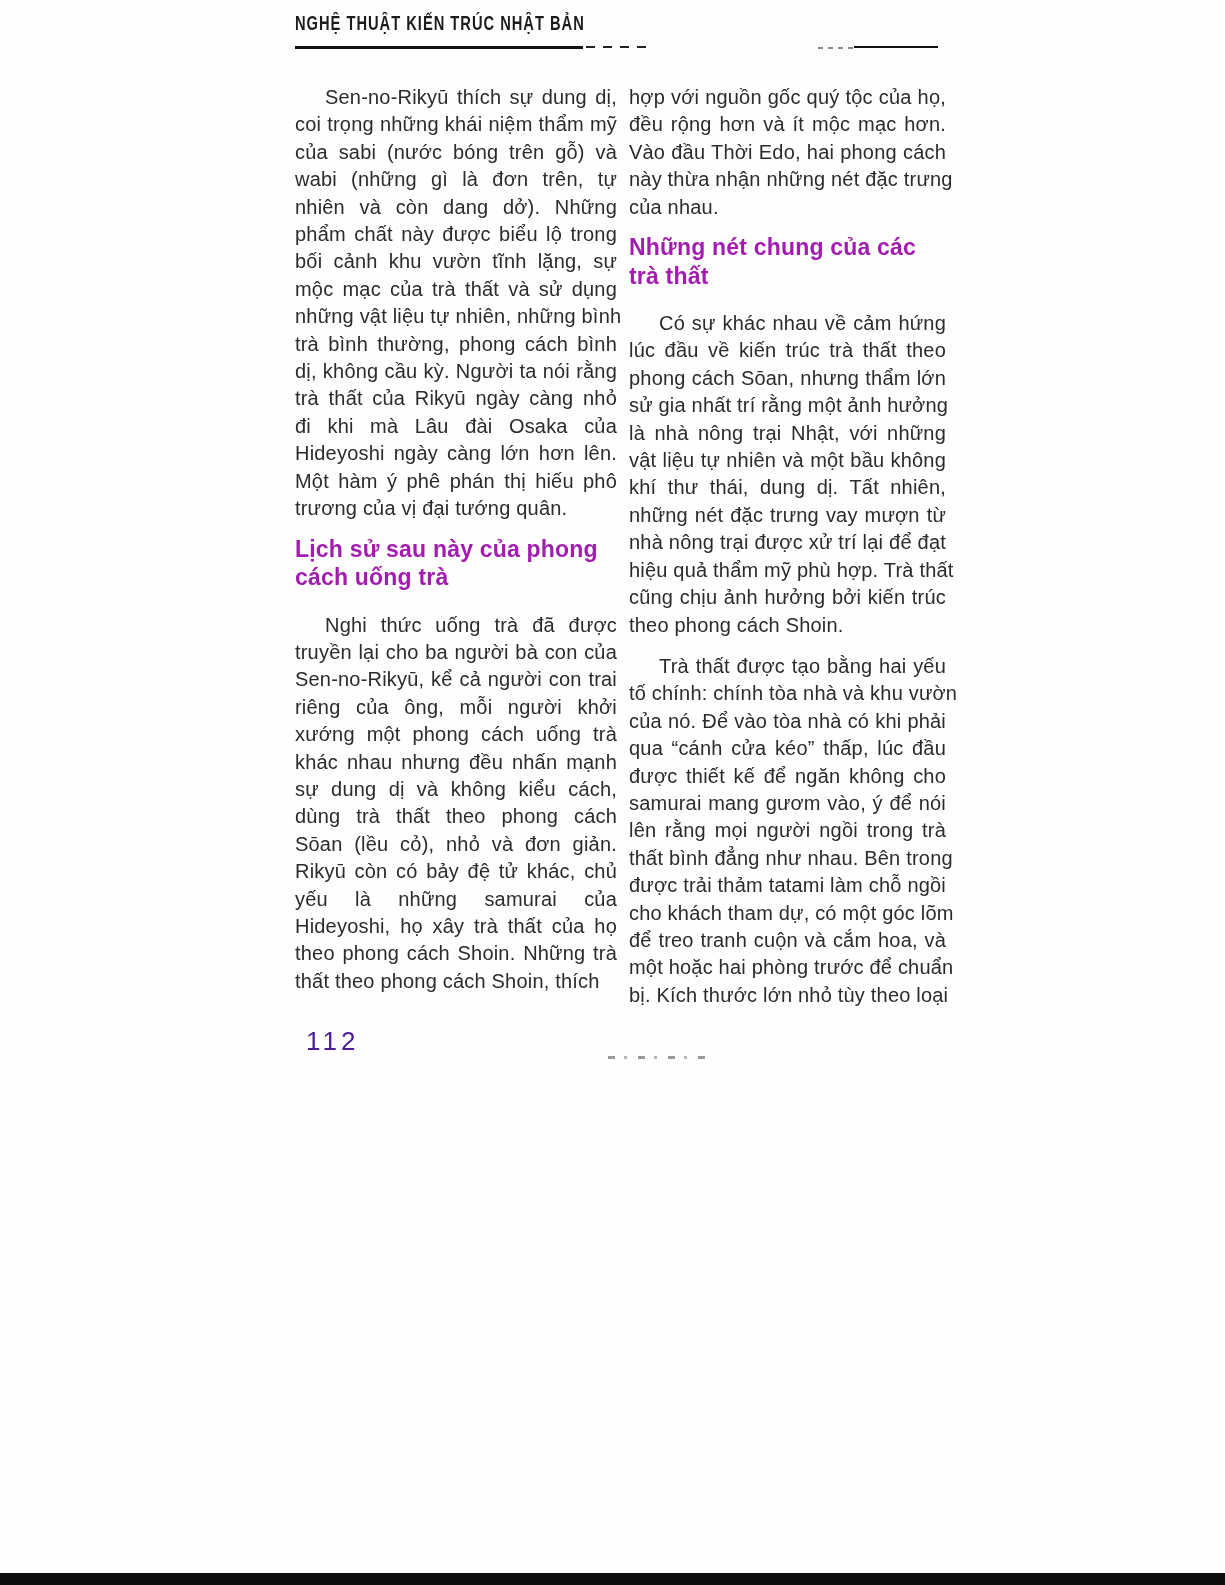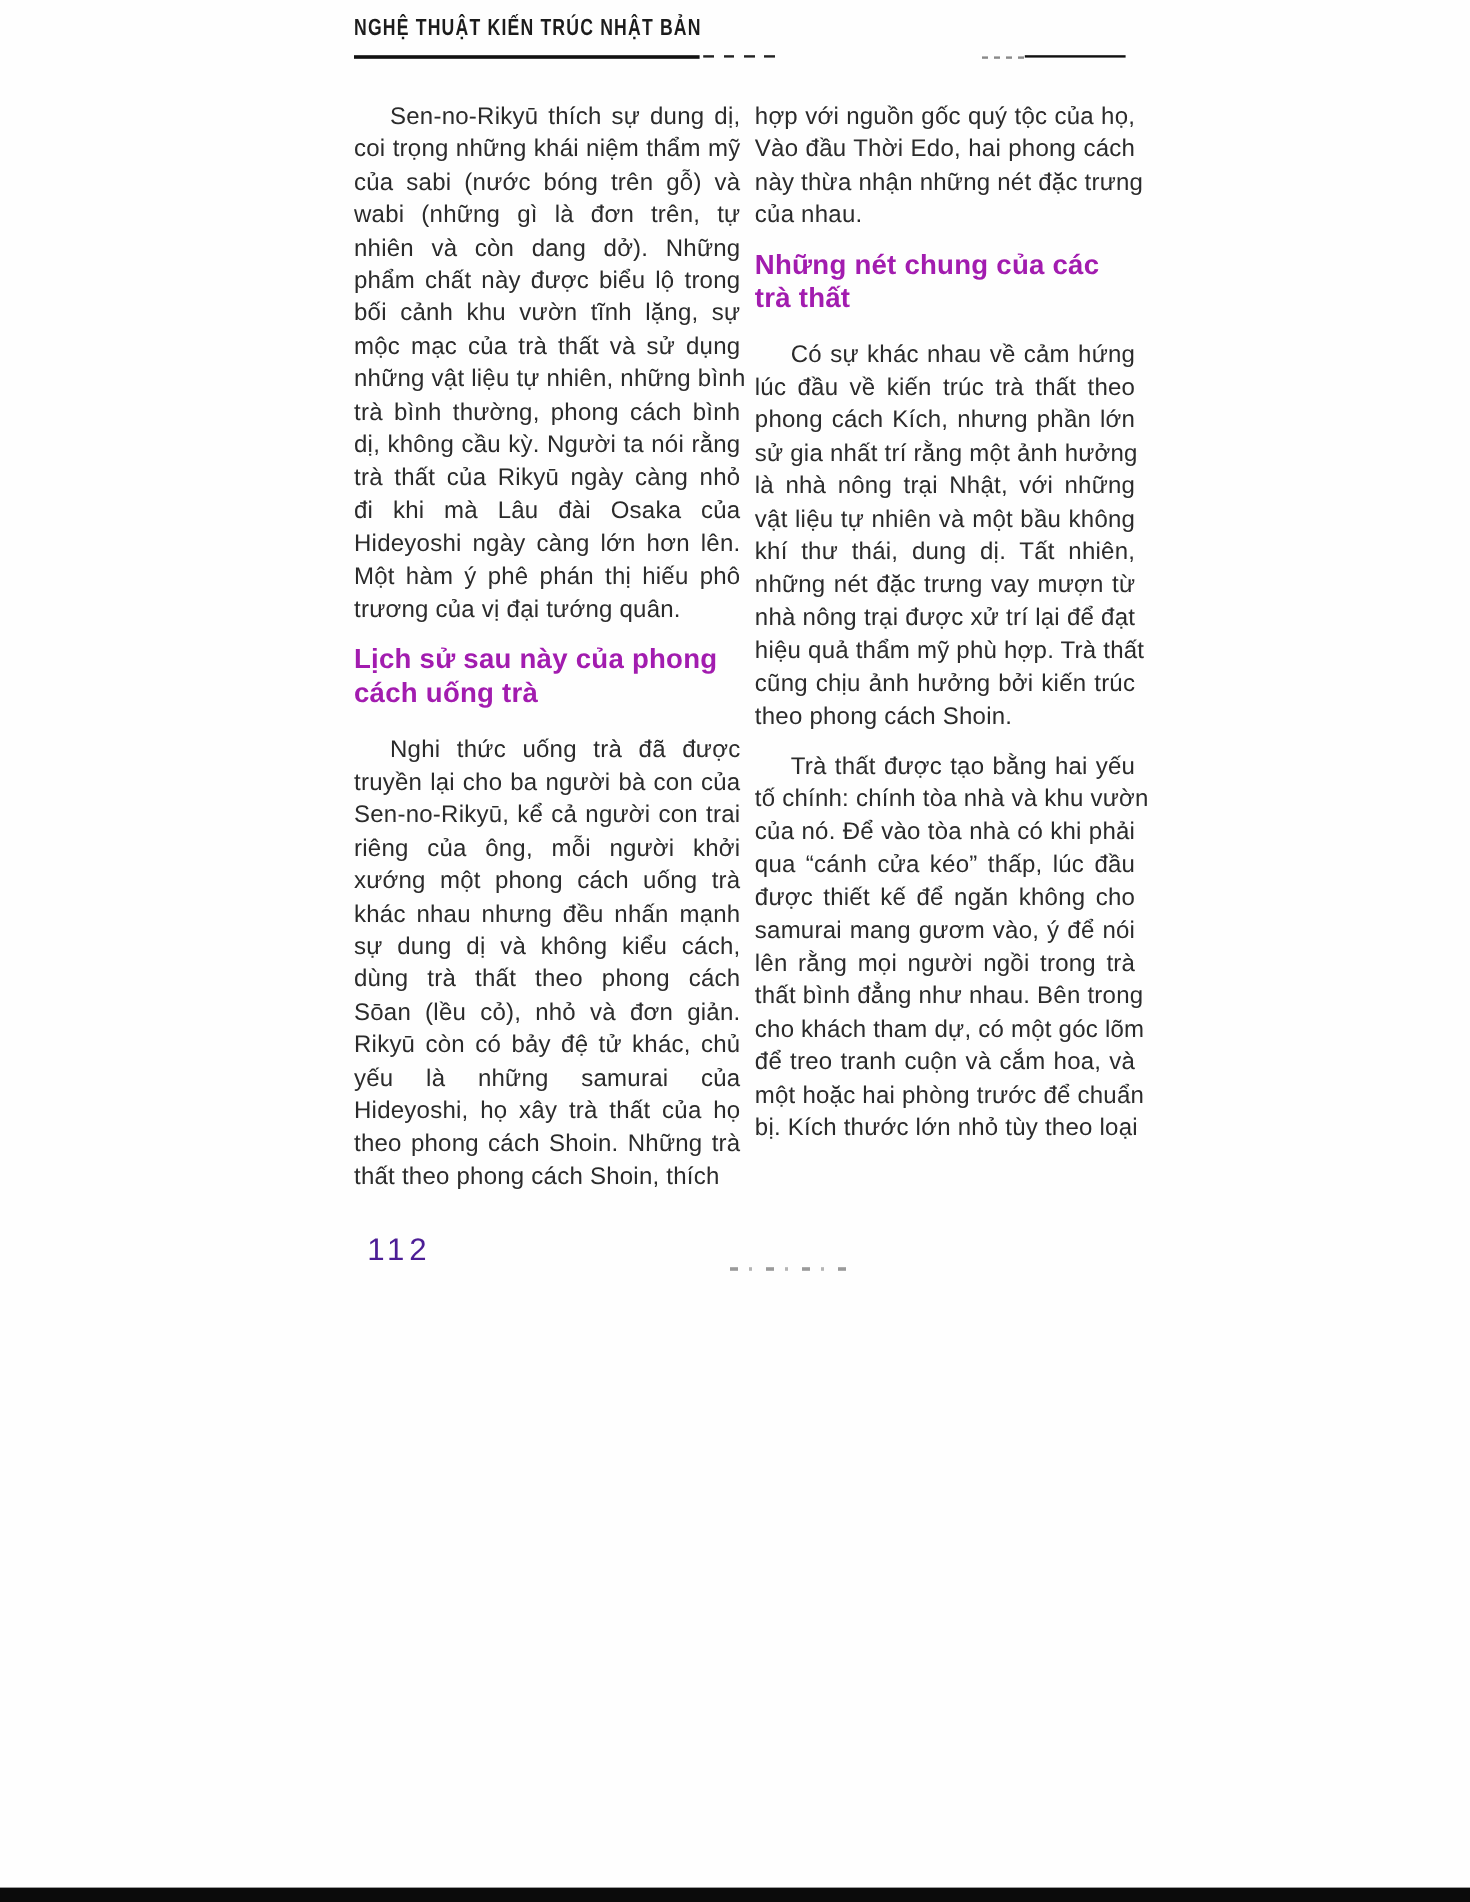--- a/index.html
+++ b/index.html
@@ -99,51 +99,53 @@
         <div class="line">yếu là những samurai của</div>
         <div class="line">Hideyoshi, họ xây trà thất của họ</div>
         <div class="line">theo phong cách Shoin. Những trà</div>
         <div class="line last">thất theo phong cách Shoin, thích</div>
       </div>
     </div>
 
   <div class="col col-right">
       <div class="p">
         <div class="line">hợp với nguồn gốc quý tộc của họ,</div>
+        <div class="line">đều rộng hơn và ít mộc mạc hơn.</div>
         <div class="line">Vào đầu Thời Edo, hai phong cách</div>
         <div class="line">này thừa nhận những nét đặc trưng</div>
         <div class="line last">của nhau.</div>
       </div>
       <div class="h">
         <div class="line">Những nét chung của các</div>
         <div class="line last">trà thất</div>
       </div>
       <div class="p">
         <div class="line indent">Có sự khác nhau về cảm hứng</div>
         <div class="line">lúc đầu về kiến trúc trà thất theo</div>
-        <div class="line">phong cách Kích, nhưng phần lớn</div>
+        <div class="line">phong cách Sōan, nhưng thẩm lớn</div>
         <div class="line">sử gia nhất trí rằng một ảnh hưởng</div>
         <div class="line">là nhà nông trại Nhật, với những</div>
         <div class="line">vật liệu tự nhiên và một bầu không</div>
         <div class="line">khí thư thái, dung dị. Tất nhiên,</div>
         <div class="line">những nét đặc trưng vay mượn từ</div>
         <div class="line">nhà nông trại được xử trí lại để đạt</div>
         <div class="line">hiệu quả thẩm mỹ phù hợp. Trà thất</div>
         <div class="line">cũng chịu ảnh hưởng bởi kiến trúc</div>
         <div class="line last">theo phong cách Shoin.</div>
       </div>
       <div class="p">
         <div class="line indent">Trà thất được tạo bằng hai yếu</div>
         <div class="line">tố chính: chính tòa nhà và khu vườn</div>
         <div class="line">của nó. Để vào tòa nhà có khi phải</div>
         <div class="line">qua “cánh cửa kéo” thấp, lúc đầu</div>
         <div class="line">được thiết kế để ngăn không cho</div>
         <div class="line">samurai mang gươm vào, ý để nói</div>
         <div class="line">lên rằng mọi người ngồi trong trà</div>
         <div class="line">thất bình đẳng như nhau. Bên trong</div>
+        <div class="line">được trải thảm tatami làm chỗ ngồi</div>
         <div class="line">cho khách tham dự, có một góc lõm</div>
         <div class="line">để treo tranh cuộn và cắm hoa, và</div>
         <div class="line">một hoặc hai phòng trước để chuẩn</div>
         <div class="line last">bị. Kích thước lớn nhỏ tùy theo loại</div>
       </div>
     </div>
 
   <div class="page-number">112</div>
 
   <div class="stray-dashes"></div>

